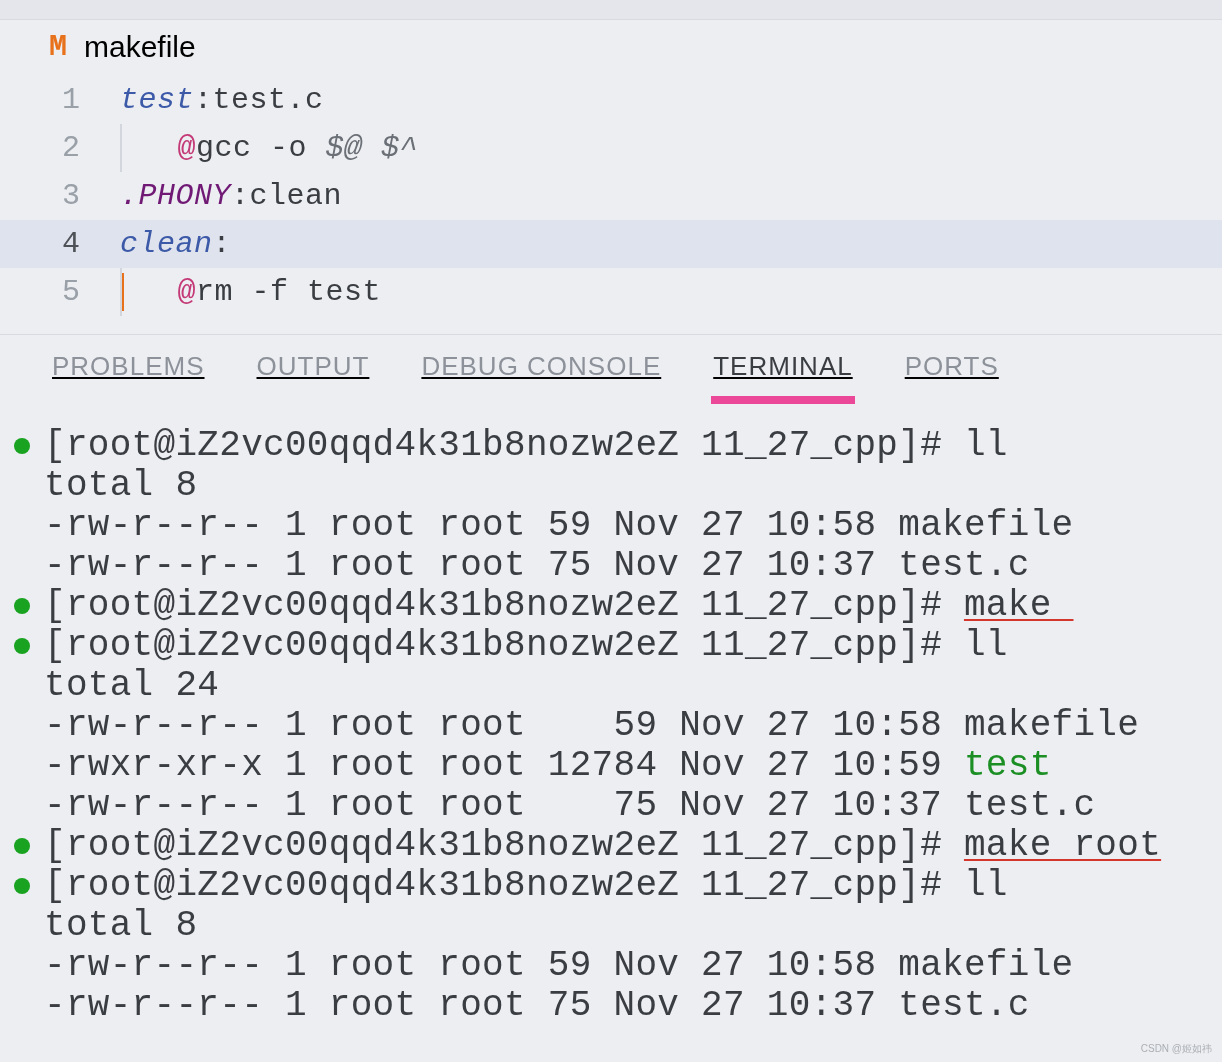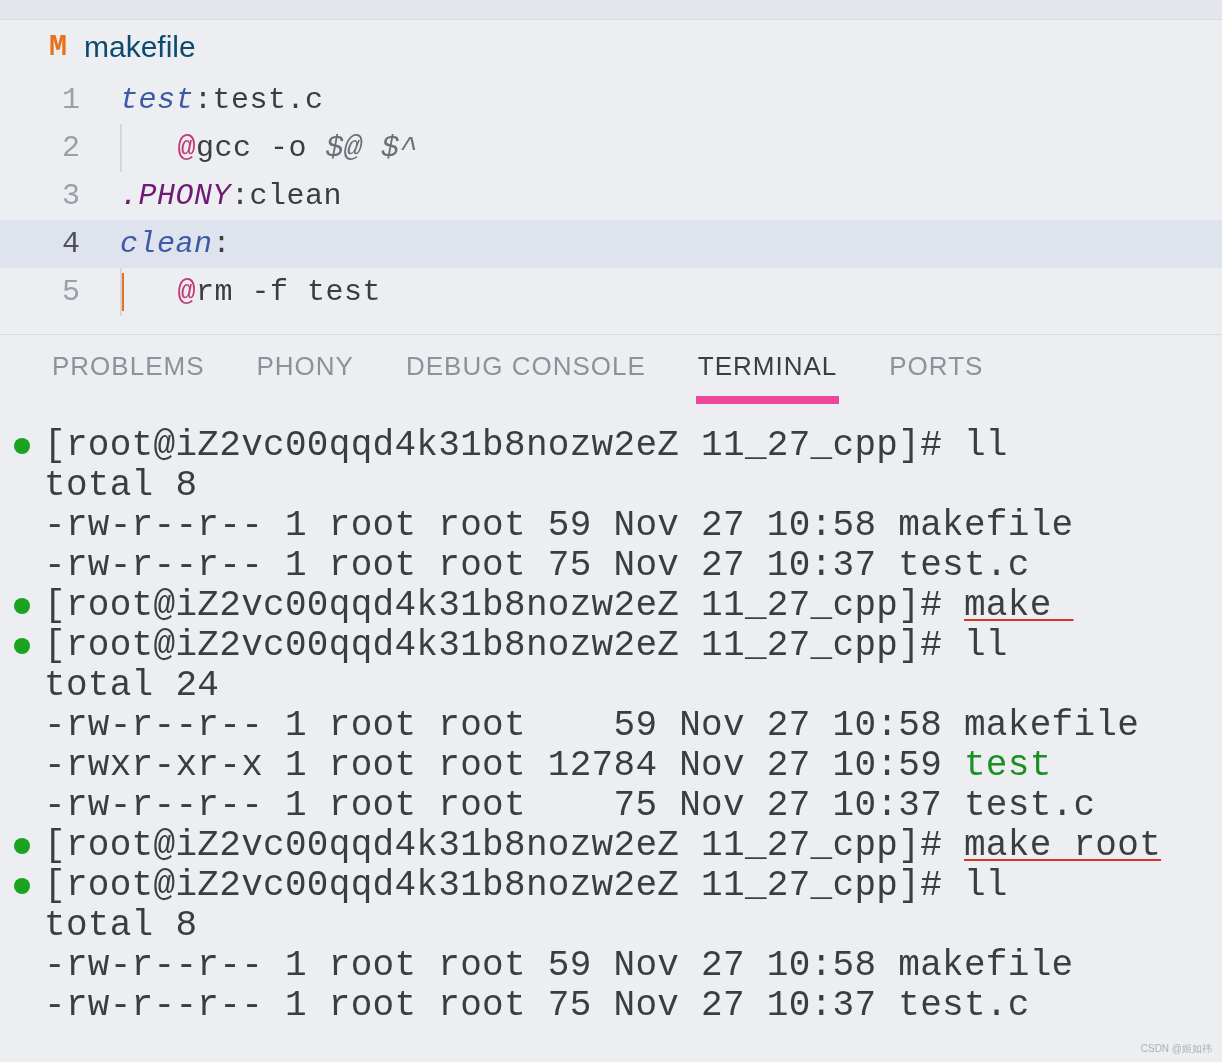--- a/index.html
+++ b/index.html
@@ -24,21 +24,21 @@
   }
   .file-icon {
     width: 28px; height: 28px;
     color: #e8711b;
     font-weight: bold;
     font-size: 30px;
     display: flex; align-items: center; justify-content: center;
   }
   .file-name {
     font-size: 30px;
-    color: #0c4a6e;
+    color: #000000;
     font-family: -apple-system, BlinkMacSystemFont, "Segoe UI", sans-serif;
   }
   .editor {
     padding: 4px 0 18px 0;
   }
   .code-line {
     display: flex;
     align-items: flex-start;
     height: 48px;
     font-size: 30px;
@@ -83,20 +83,21 @@
     vertical-align: middle;
     margin-right: -2px;
   }
 
   .panel-tabs {
     display: flex;
     gap: 48px;
     padding: 10px 50px 0 50px;
     border-top: 1px solid #d8dadf;
     font-family: -apple-system, BlinkMacSystemFont, "Segoe UI", sans-serif;
+    text-decoration: underline;
   }
   .panel-tab {
     font-size: 26px;
     color: #8d9199;
     padding: 6px 2px 14px 2px;
     letter-spacing: 1px;
     cursor: pointer;
   }
   .panel-tab.active {
     color: #3a3d42;
@@ -173,21 +174,21 @@
       <div class="code-content"><span class="tok-target">clean</span><span class="tok-text">:</span></div>
     </div>
     <div class="code-line">
       <div class="gutter">5</div>
       <div class="code-content"><span class="indent-guide"></span><span class="cursor"></span><span class="tok-text">   </span><span class="tok-at">@</span><span class="tok-text">rm -f test</span></div>
     </div>
   </div>
 
 <div class="panel-tabs" id="panel-tabs">
     <div class="panel-tab">PROBLEMS</div>
-    <div class="panel-tab">PHONY</div>
+    <div class="panel-tab">OUTPUT</div>
     <div class="panel-tab">DEBUG CONSOLE</div>
     <div class="panel-tab active">TERMINAL</div>
     <div class="panel-tab">PORTS</div>
   </div>
 
 <div class="terminal" id="terminal">
     <div class="term-line"><div class="dot-col"><div class="green-dot"></div></div><div class="term-text"><span>[root@iZ2vc00qqd4k31b8nozw2eZ 11_27_cpp]# ll</span></div></div>
     <div class="term-line"><div class="dot-col"></div><div class="term-text"><span>total 8</span></div></div>
     <div class="term-line"><div class="dot-col"></div><div class="term-text"><span>-rw-r--r-- 1 root root 59 Nov 27 10:58 makefile</span></div></div>
     <div class="term-line"><div class="dot-col"></div><div class="term-text"><span>-rw-r--r-- 1 root root 75 Nov 27 10:37 test.c</span></div></div>

